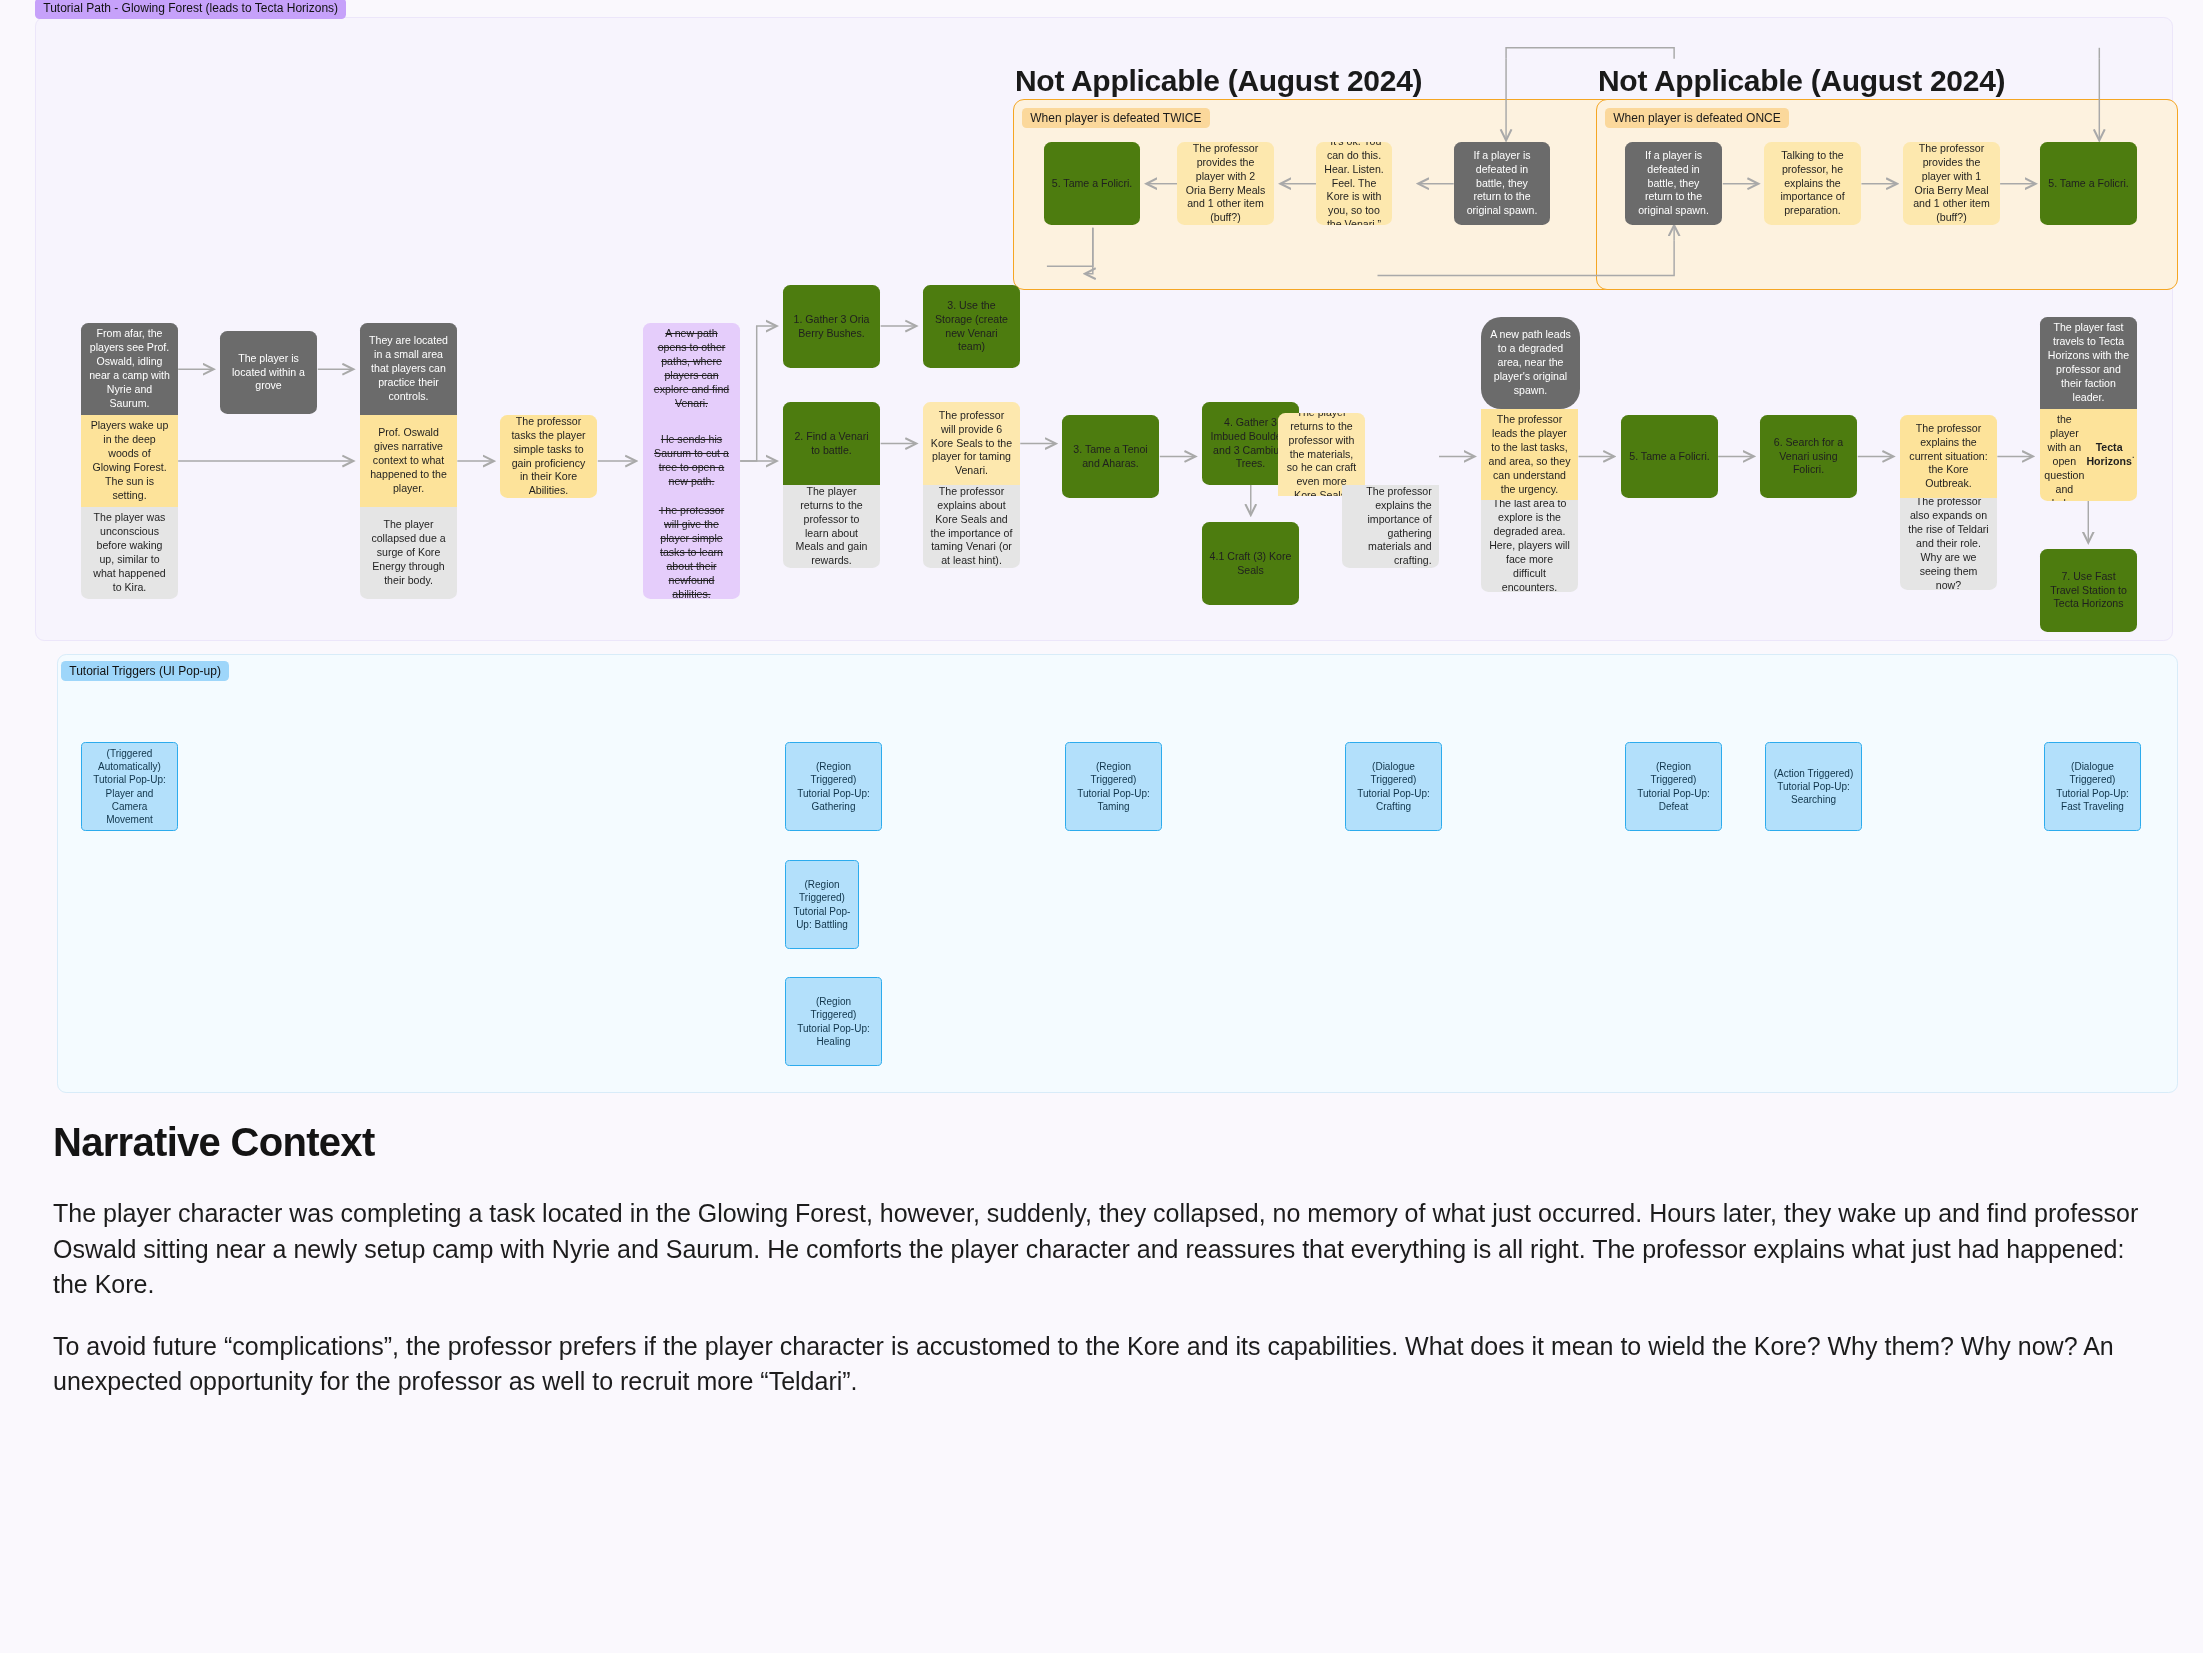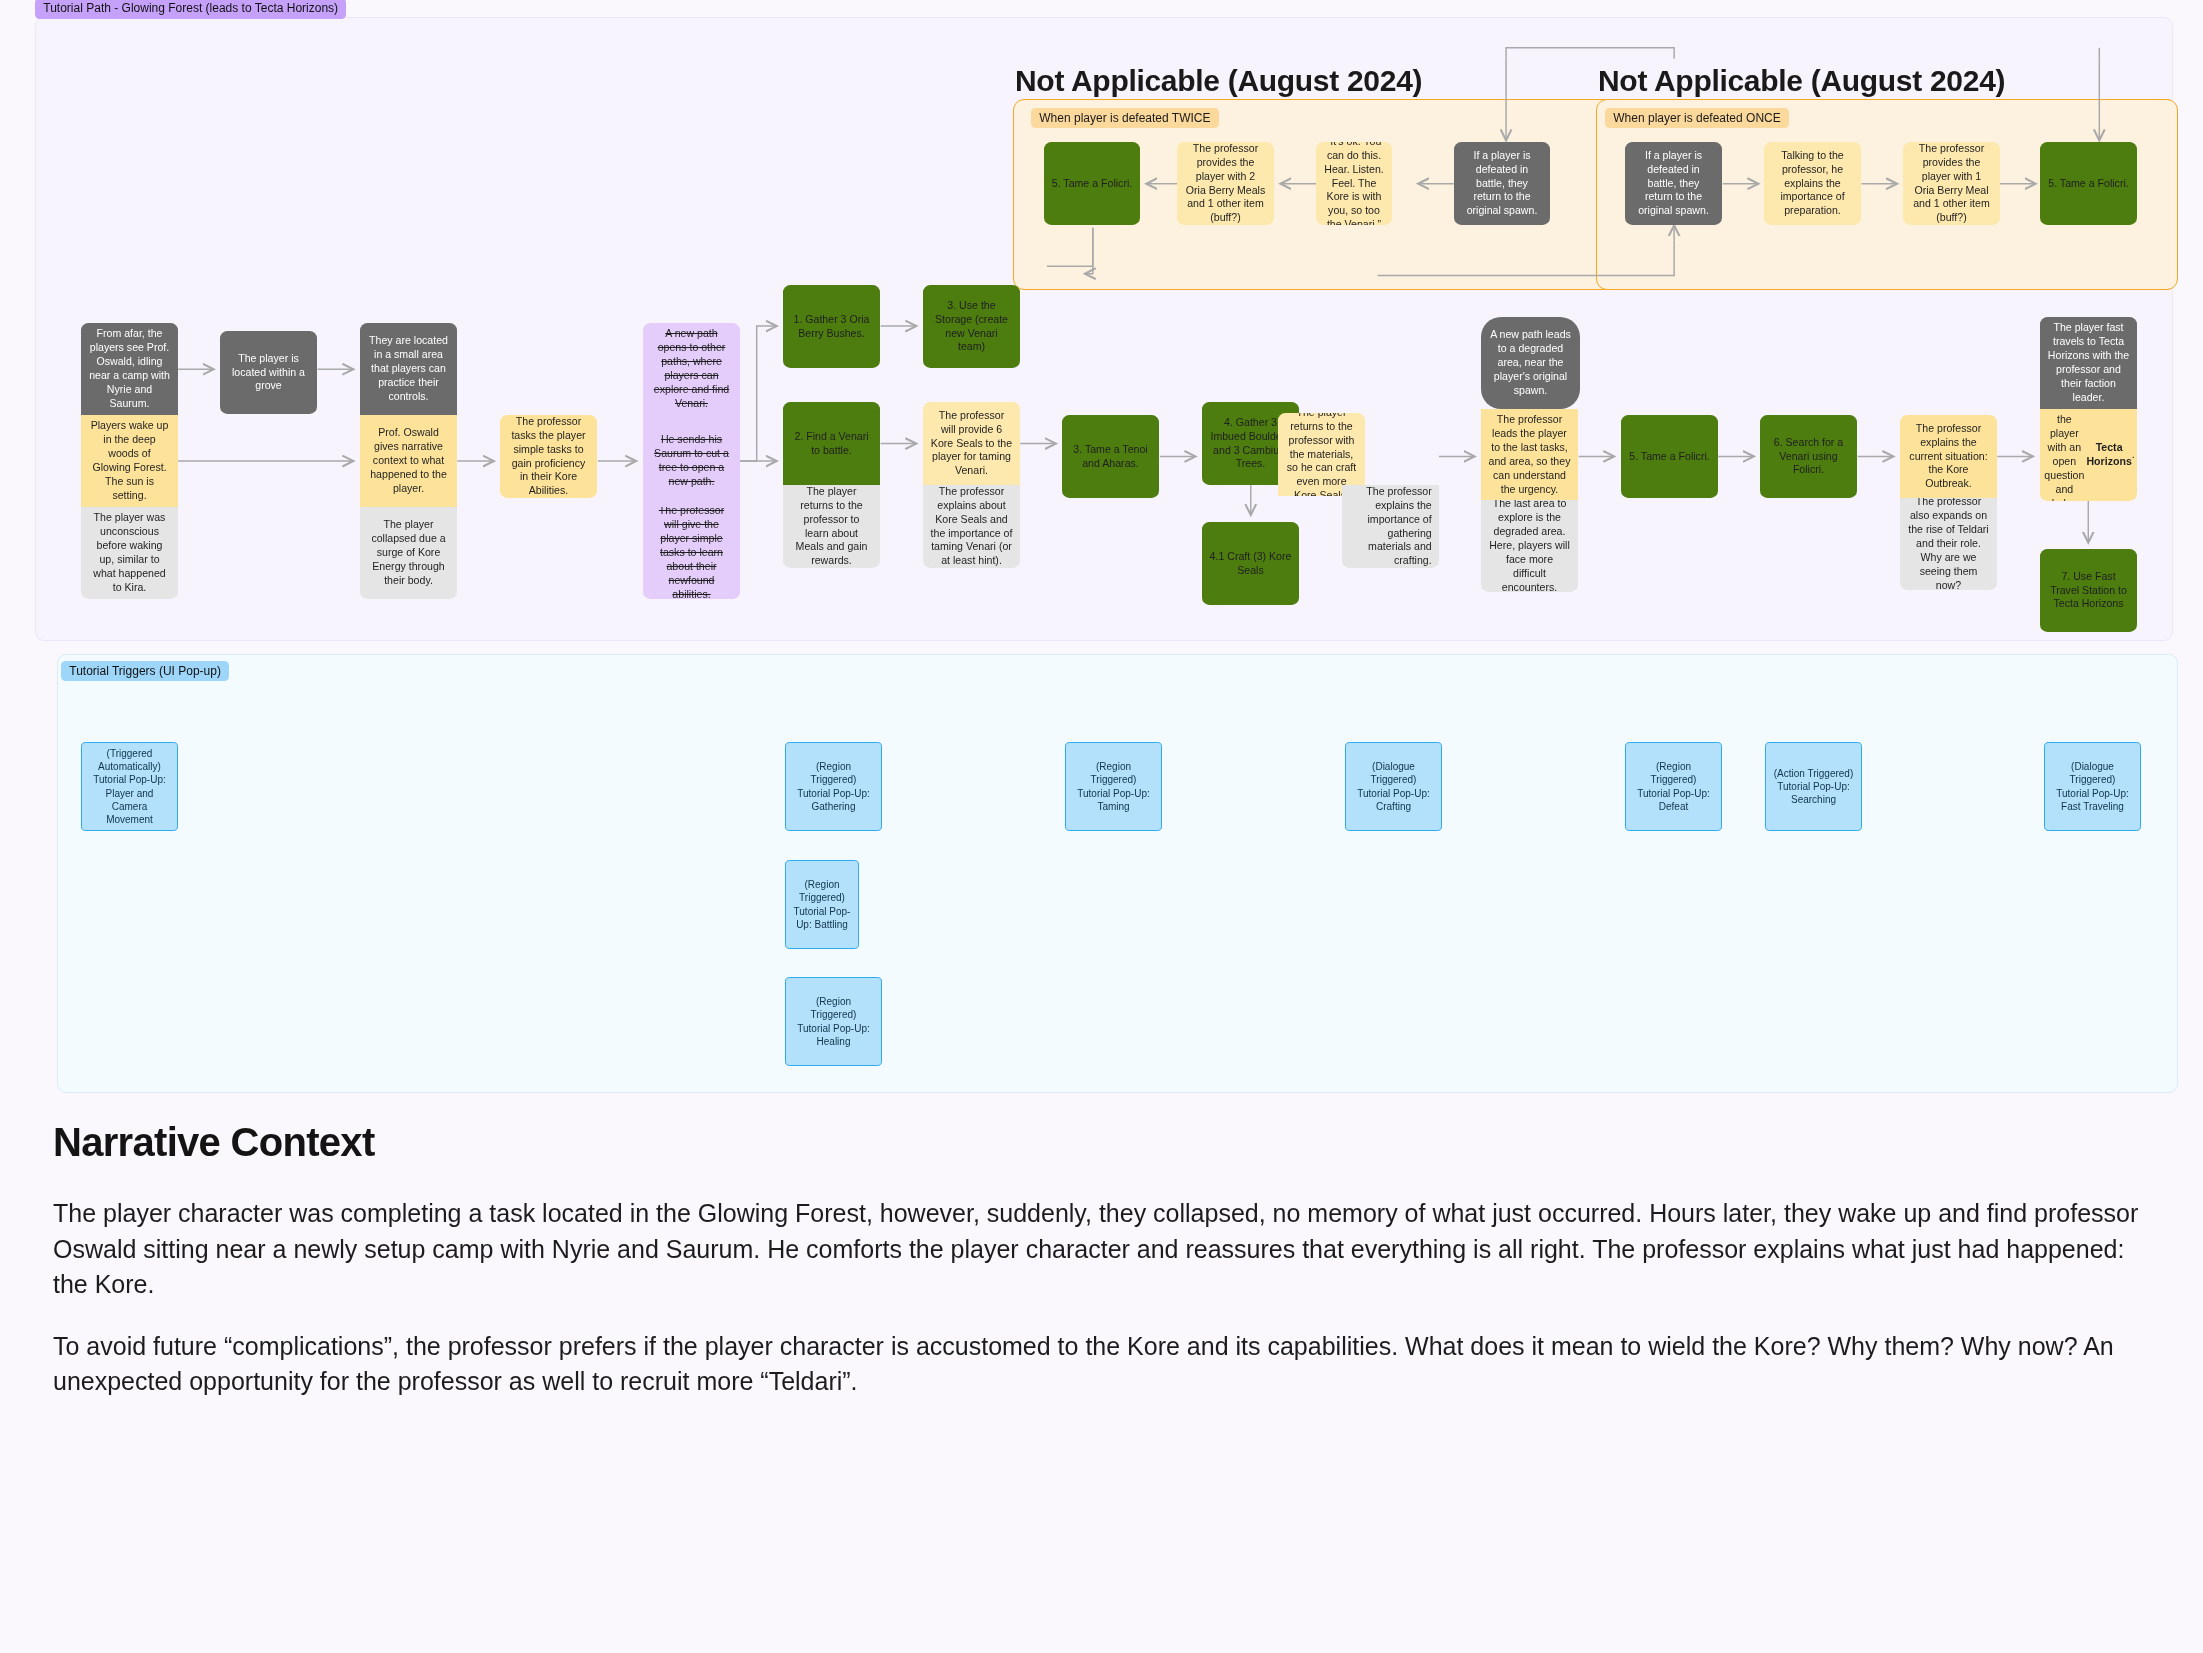--- a/index.html
+++ b/index.html
@@ -91,21 +91,21 @@
 <div class="canvas">
 
   <div class="frame-box" id="tutorial-path-frame"></div>
   <div class="frame-tag" id="tutorial-path-tag">Tutorial Path - Glowing Forest (leads to Tecta Horizons)</div>
 
   <div class="frame-box" id="triggers-frame"></div>
   <div class="frame-tag" id="triggers-tag">Tutorial Triggers (UI Pop-up)</div>
 
   <div class="na-title" style="left:1015px; top:64px;">Not Applicable (August 2024)</div>
   <div class="na-frame" style="left:1013px; top:99px; width:1164px; height:191px;"></div>
-  <div class="na-tag" style="left:1022px; top:108px;margin-left:9px;">When player is defeated TWICE</div>
+  <div class="na-tag" style="left:1022px; top:108px;">When player is defeated TWICE</div>
 
   <div class="node n-orange seg-solo" style="left:1044px; top:142px; width:96px; height:83px;">5.  Tame a Folicri.</div>
   <div class="node n-lightyellow seg-solo" style="left:1177px; top:142px; width:97px; height:83px;">The professor provides the player with 2 Oria Berry Meals and 1 other item (buff?)</div>
   <div class="node n-lightyellow seg-solo" style="left:1316px; top:142px; width:76px; height:83px;">“It’s ok. You can do this. Hear. Listen. Feel. The Kore is with you, so too the Venari.”</div>
   <div class="node n-dark seg-solo" style="left:1454px; top:142px; width:96px; height:83px;">If a player is defeated in battle, they return to the original spawn.</div>
 
   <div class="na-title" style="left:1598px; top:64px;">Not Applicable (August 2024)</div>
   <div class="na-frame" style="left:1596px; top:99px; width:582px; height:191px;"></div>
   <div class="na-tag" style="left:1605px; top:108px;">When player is defeated ONCE</div>
 

